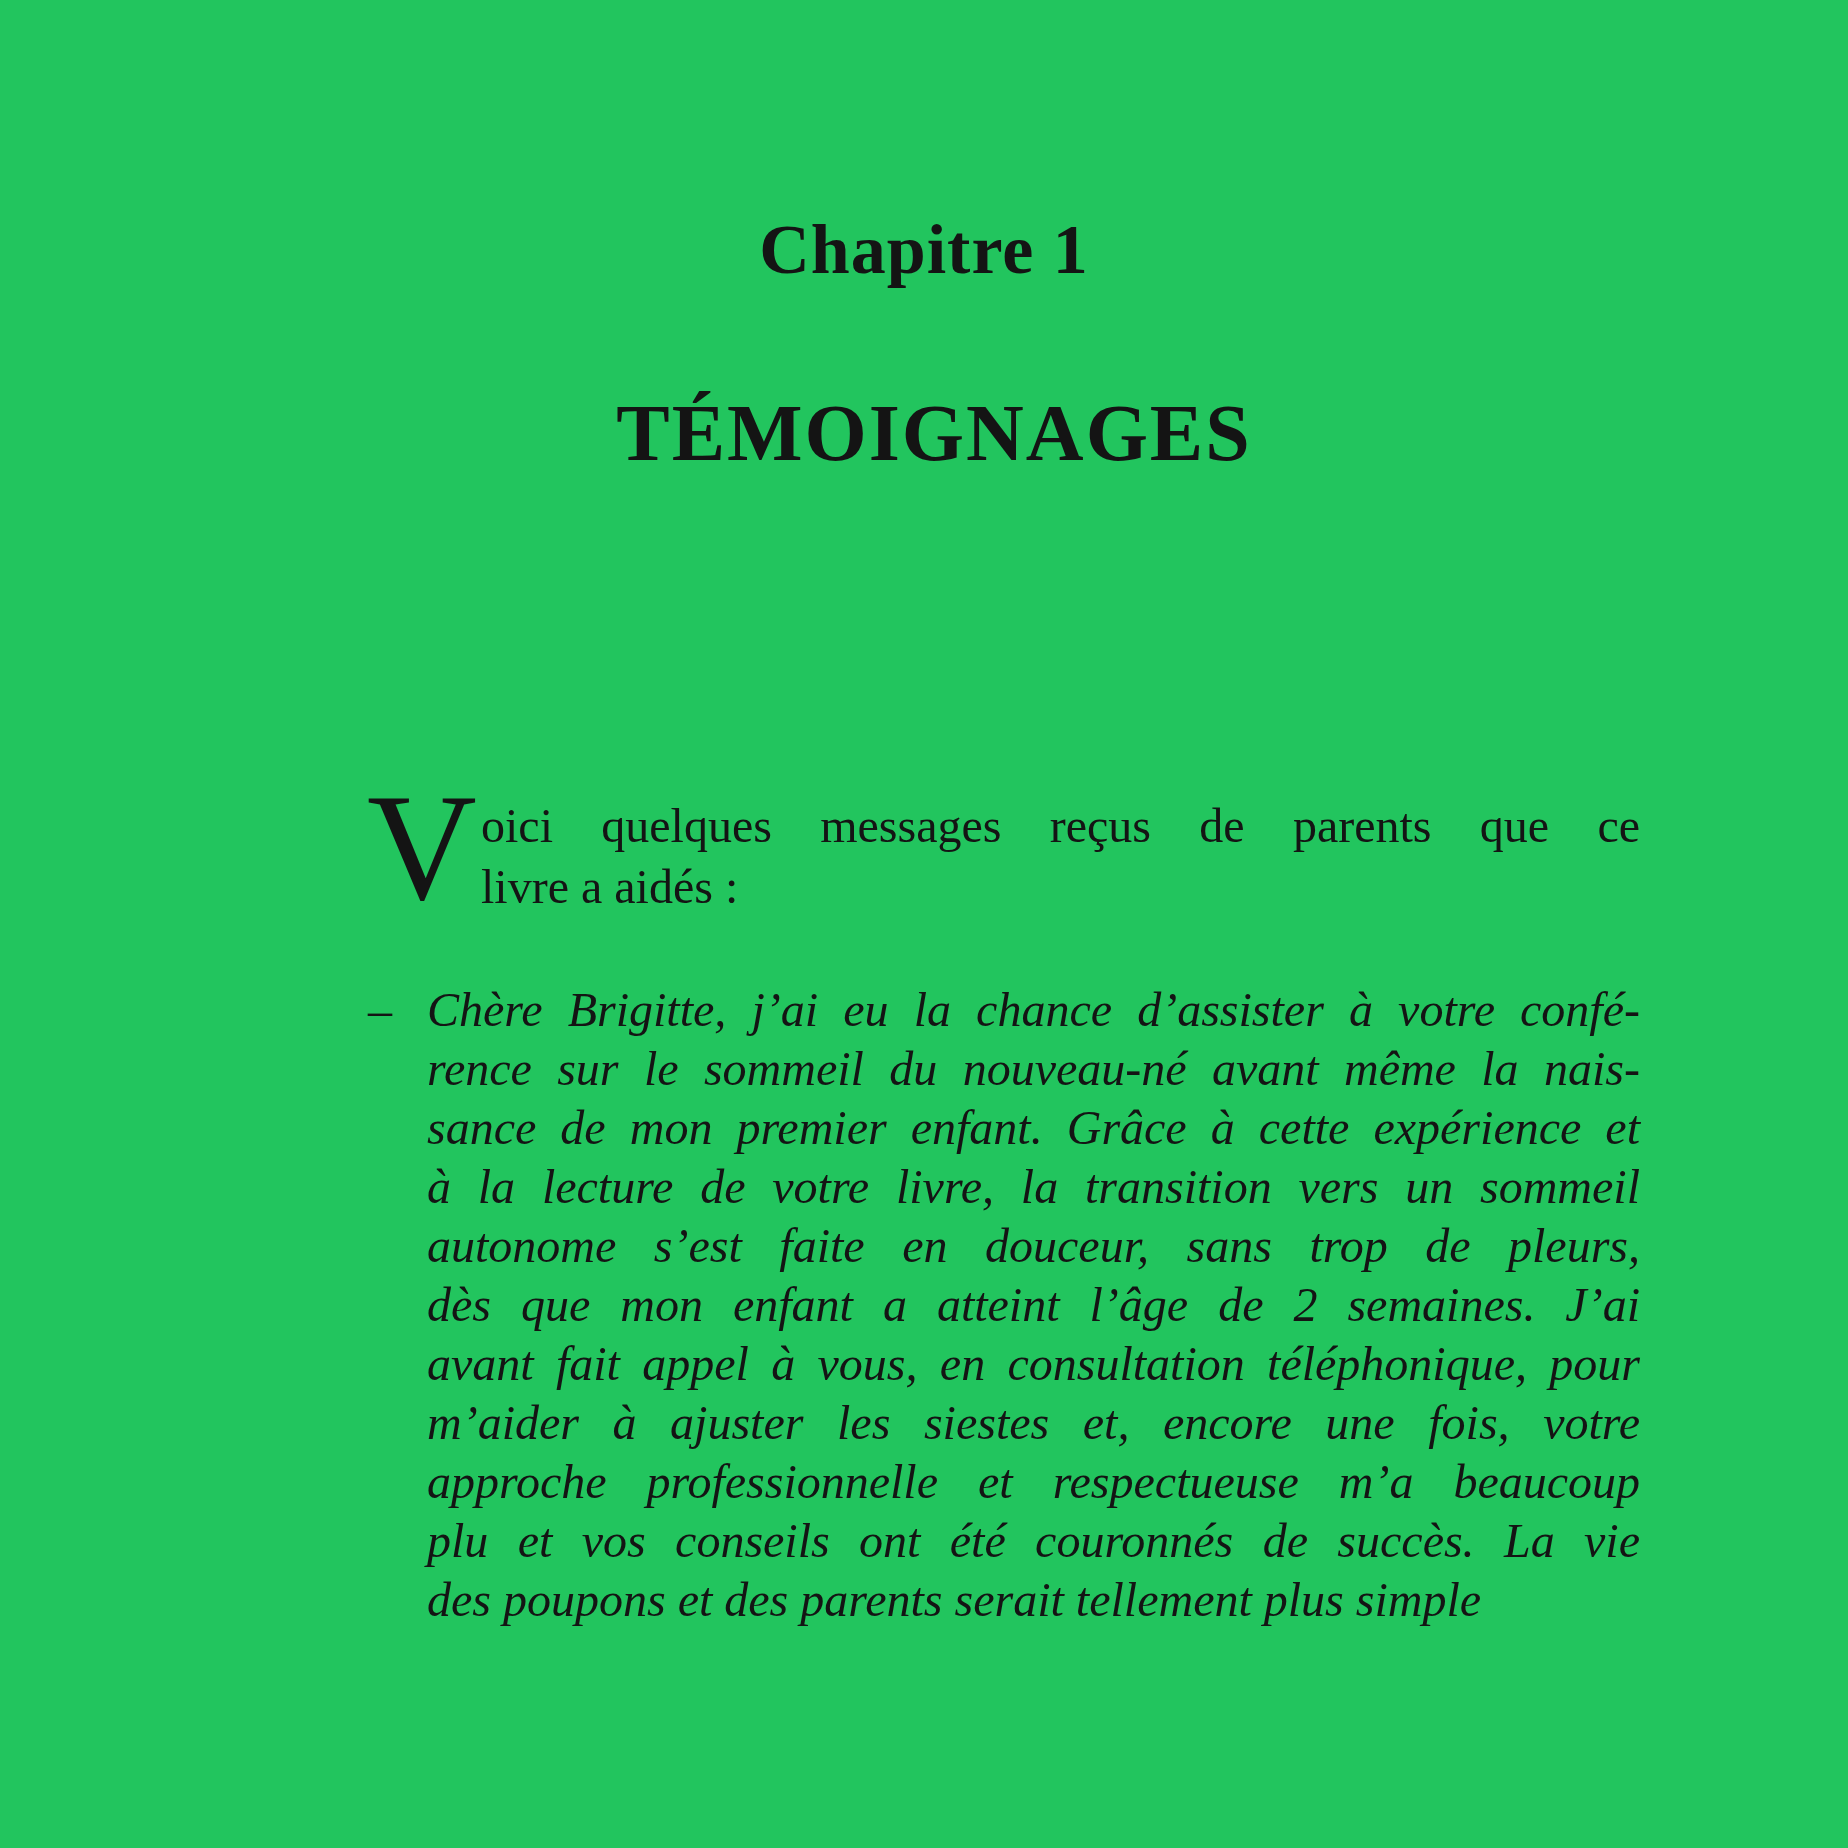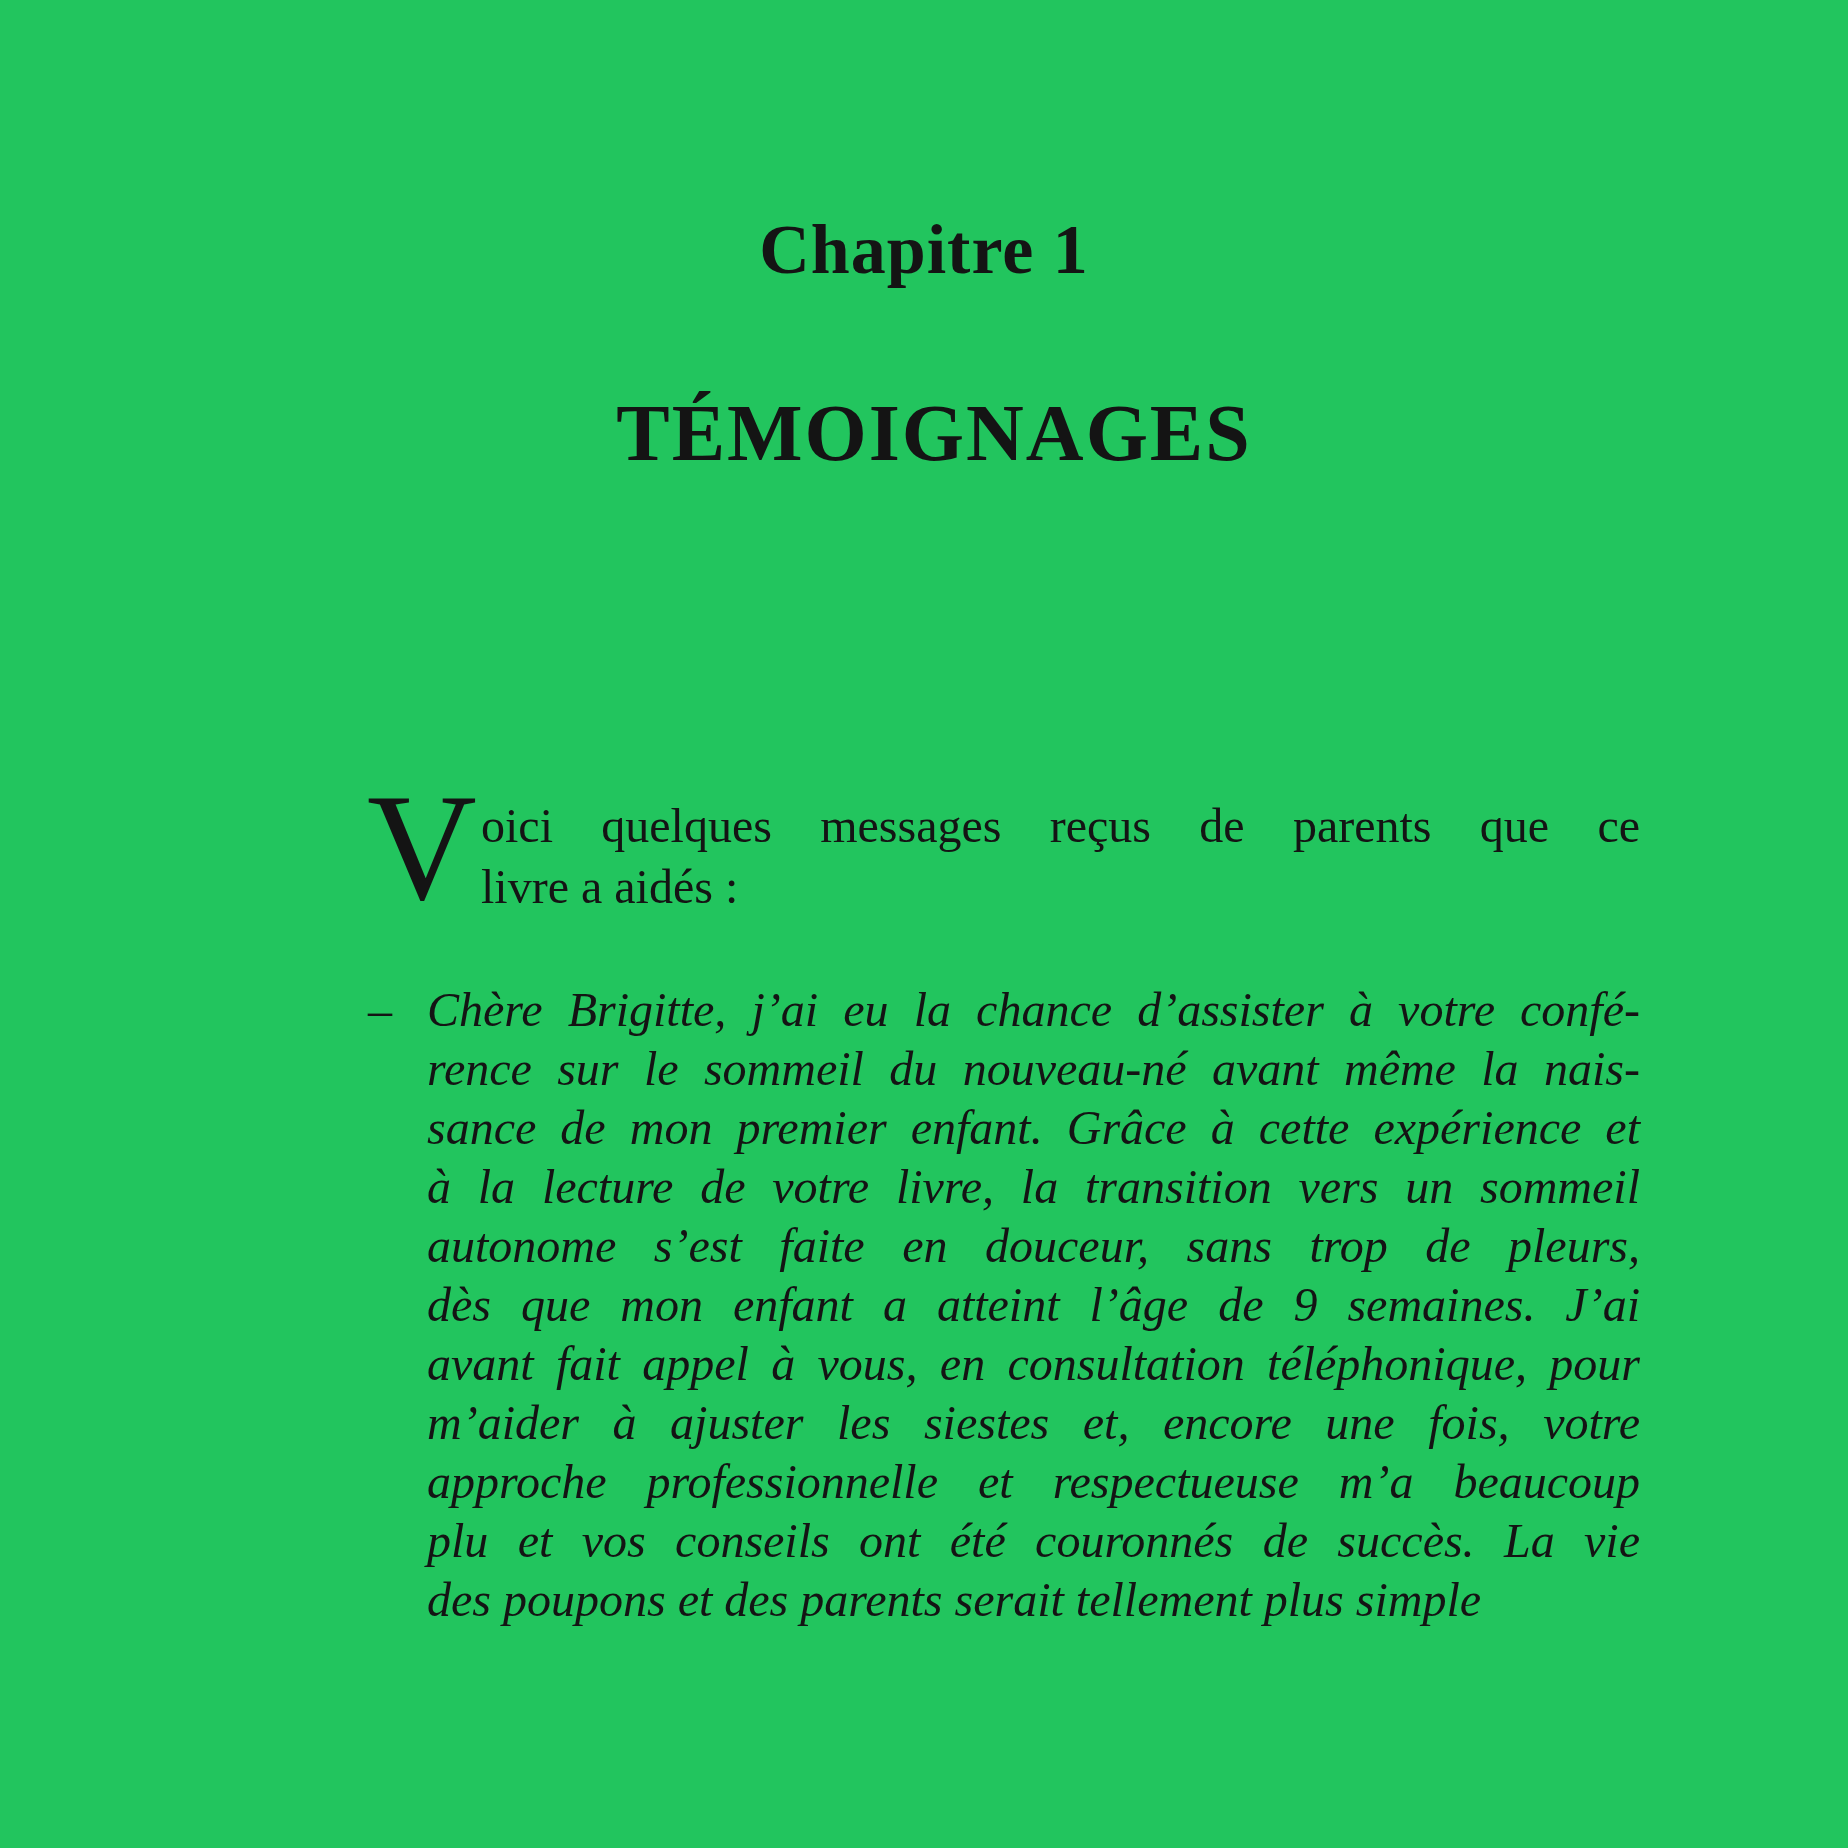--- a/index.html
+++ b/index.html
@@ -106,21 +106,21 @@
   </div>
 
   <div class="testimonial">
     <span class="dash">–</span>
     <div class="lines">
       <span class="line just">Chère Brigitte, j’ai eu la chance d’assister à votre confé-</span>
       <span class="line just">rence sur le sommeil du nouveau-né avant même la nais-</span>
       <span class="line just">sance de mon premier enfant. Grâce à cette expérience et</span>
       <span class="line just">à la lecture de votre livre, la transition vers un sommeil</span>
       <span class="line just">autonome s’est faite en douceur, sans trop de pleurs,</span>
-      <span class="line just">dès que mon enfant a atteint l’âge de 9 semaines. J’ai</span>
+      <span class="line just">dès que mon enfant a atteint l’âge de 2 semaines. J’ai</span>
       <span class="line just">avant fait appel à vous, en consultation téléphonique, pour</span>
       <span class="line just">m’aider à ajuster les siestes et, encore une fois, votre</span>
       <span class="line just">approche professionnelle et respectueuse m’a beaucoup</span>
       <span class="line just">plu et vos conseils ont été couronnés de succès. La vie</span>
       <span class="line">des poupons et des parents serait tellement plus simple</span>
     </div>
   </div>
 
 </div>
 

